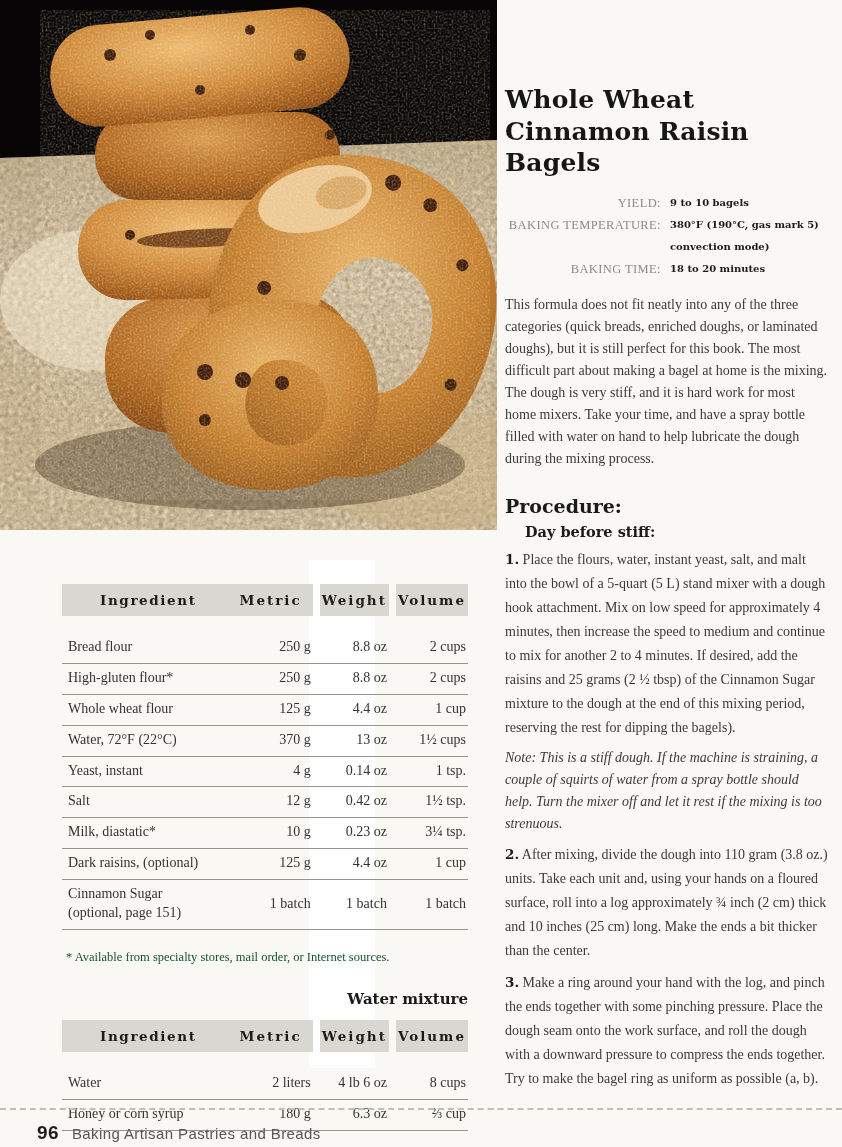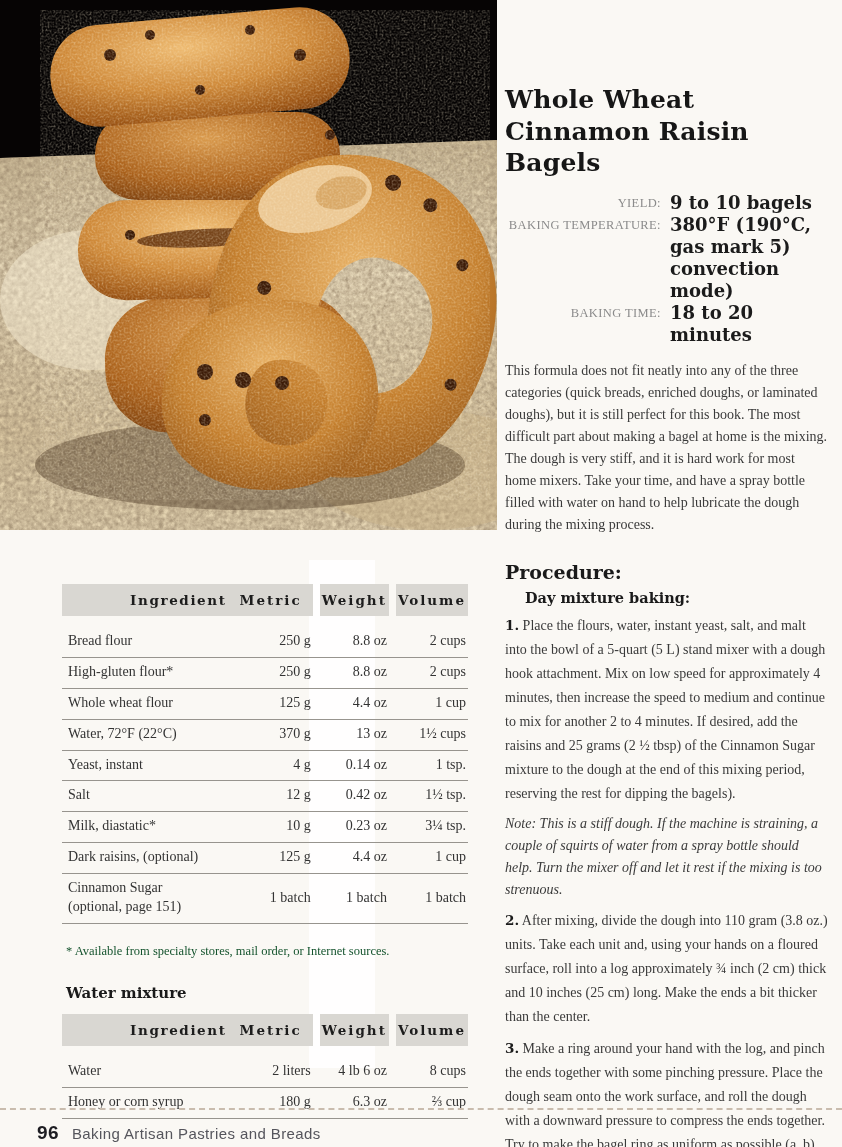--- a/index.html
+++ b/index.html
@@ -19,39 +19,39 @@
   
   .left-col { position:absolute; left:62px; top:584px; width:406px; z-index:2; }
   table.ing { width:100%; border-collapse:separate; border-spacing:0; font-size:14px; color:#333; }
   table.ing col.c1 { width:42%; } table.ing col.c2 { width:21%; }
   table.ing col.c3 { width:18.5%; } table.ing col.c4 { width:18.5%; }
   table.ing th {
     background:#d9d7d2; background-clip:padding-box;
     font-family:"DejaVu Serif", serif; font-weight:bold; font-size:13.5px;
     letter-spacing:2px; color:#1c1c1c; padding:8px 2px; text-align:center;
   }
-  table.ing th.first { text-align:right; padding-left:8px; letter-spacing:1.6px; }
+  table.ing th.first { text-align:center; padding-left:8px; letter-spacing:1.6px; }
   table.ing th.gap { border-left:7px solid rgba(0,0,0,0); }
   table.ing td { padding:5px 2px 6px; border-bottom:1px solid #97948e; text-align:right; line-height:1.35; }
   table.ing td.ing-name { text-align:left; padding-left:6px; white-space:pre-line; }
-  table.ing tr.rfirst td { padding-top:16px; }
+  table.ing tr.rfirst td { padding-top:22px; }
   .footnote { margin-top:20px; font-size:12.5px; color:#14532d; padding-left:4px; }
   .water-head { margin-top:25px; font-family:"DejaVu Serif", serif; font-weight:bold;
-                font-size:15px; color:#1a1a1a; padding-left:4px; }
+                font-size:15px; color:#1a1a1a; padding-left:4px;text-align:right; }
   .water-tbl { margin-top:12px; }
   
   .right-col { position:absolute; left:505px; top:84px; width:324px; z-index:2; }
   .title { font-family:"DejaVu Serif", serif; font-weight:bold; font-size:25px;
            line-height:1.26; color:#161616; letter-spacing:0.2px; }
   .meta { margin-top:13px; }
   .meta-row { display:flex; }
   .meta-label { width:156px; flex:none; text-align:right; color:#8b8b8b;
                 font-size:12.5px; line-height:22px; letter-spacing:0.4px; }
   .meta-value { margin-left:9px; width:155px; font-family:"DejaVu Serif", serif;
-                font-weight:bold; font-size:18px; line-height:22px; color:#1b1b1b; }
+                font-weight:bold; font-size:10px; line-height:22px; color:#1b1b1b; }
   .intro { margin-top:14px; font-size:14px; line-height:22px; color:#3a3a3a; }
   .proc-head { margin-top:25px; font-family:"DejaVu Serif", serif; font-weight:bold;
                font-size:19px; color:#1a1a1a; }
   .sub-head  { margin:6px 0 0 20px; font-family:"DejaVu Serif", serif; font-weight:bold;
                font-size:14.5px; color:#1a1a1a; }
   .step { margin-top:7px; font-size:14px; line-height:24px; }
   .stepnum { font-family:"DejaVu Serif", serif; font-weight:bold; font-size:13.5px; color:#1b1b1b; }
   .note { margin-top:7px; font-style:italic; font-size:14px; line-height:22px; }
   
   .footer-rule { position:absolute; left:0; top:1108px; width:842px;
@@ -284,21 +284,21 @@
     </div>
     <div class="meta-row">
       <span class="meta-label">BAKING TIME:</span>
       <span class="meta-value">18 to 20 minutes</span>
     </div>
   </div>
 
   <p class="intro">This formula does not fit neatly into any of the three categories (quick breads, enriched doughs, or laminated doughs), but it is still perfect for this book. The most difficult part about making a bagel at home is the mixing. The dough is very stiff, and it is hard work for most home mixers. Take your time, and have a spray bottle filled with water on hand to help lubricate the dough during the mixing process.</p>
 
   <h2 class="proc-head">Procedure:</h2>
-  <h3 class="sub-head">Day mixture baking:</h3>
+  <h3 class="sub-head">Day before stiff:</h3>
 
   <p class="step">
     <span class="stepnum">1.</span>
     <span>Place the flours, water, instant yeast, salt, and malt into the bowl of a 5-quart (5 L) stand mixer with a dough hook attachment. Mix on low speed for approximately 4 minutes, then increase the speed to medium and continue to mix for another 2 to 4 minutes. If desired, add the raisins and 25 grams (2 ½ tbsp) of the Cinnamon Sugar mixture to the dough at the end of this mixing period, reserving the rest for dipping the bagels).</span>
   </p>
 
   <p class="note">Note: This is a stiff dough. If the machine is straining, a couple of squirts of water from a spray bottle should help. Turn the mixer off and let it rest if the mixing is too strenuous.</p>
 
   <p class="step">
     <span class="stepnum">2.</span>

